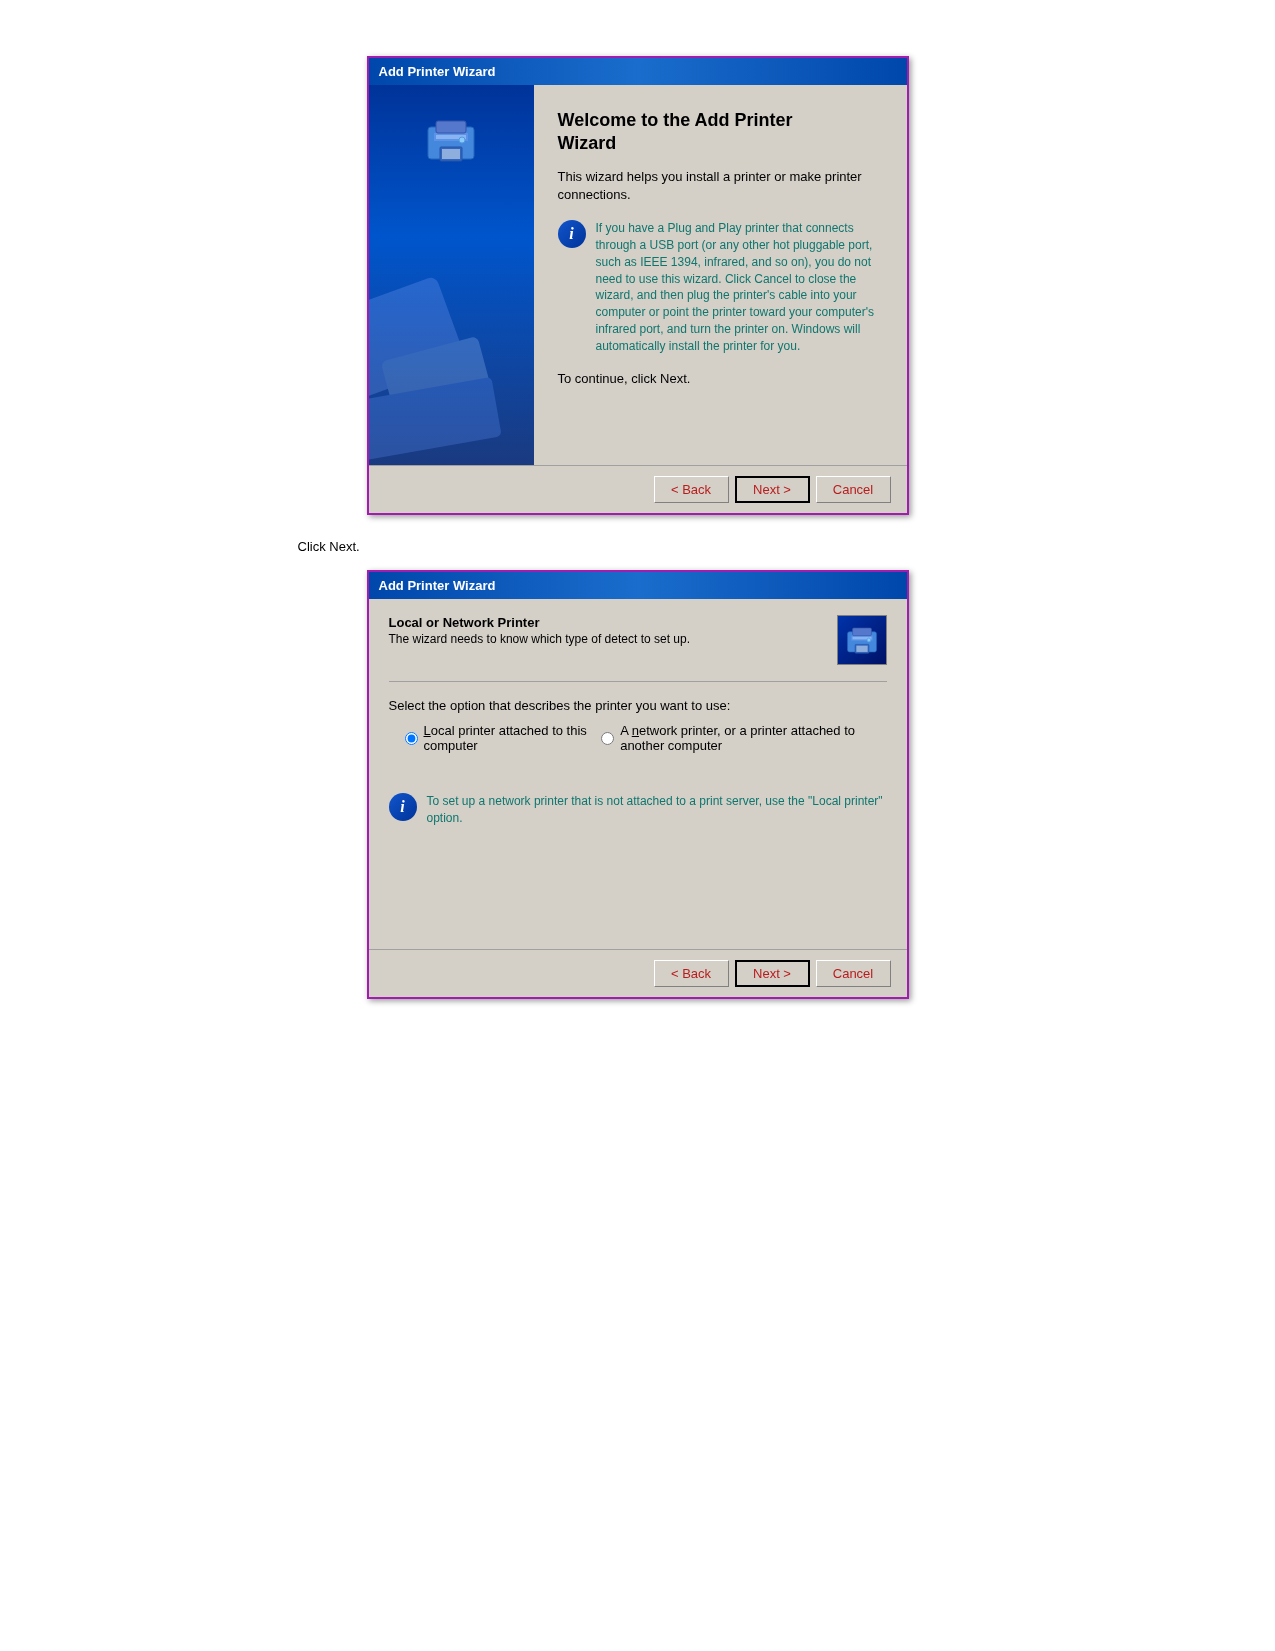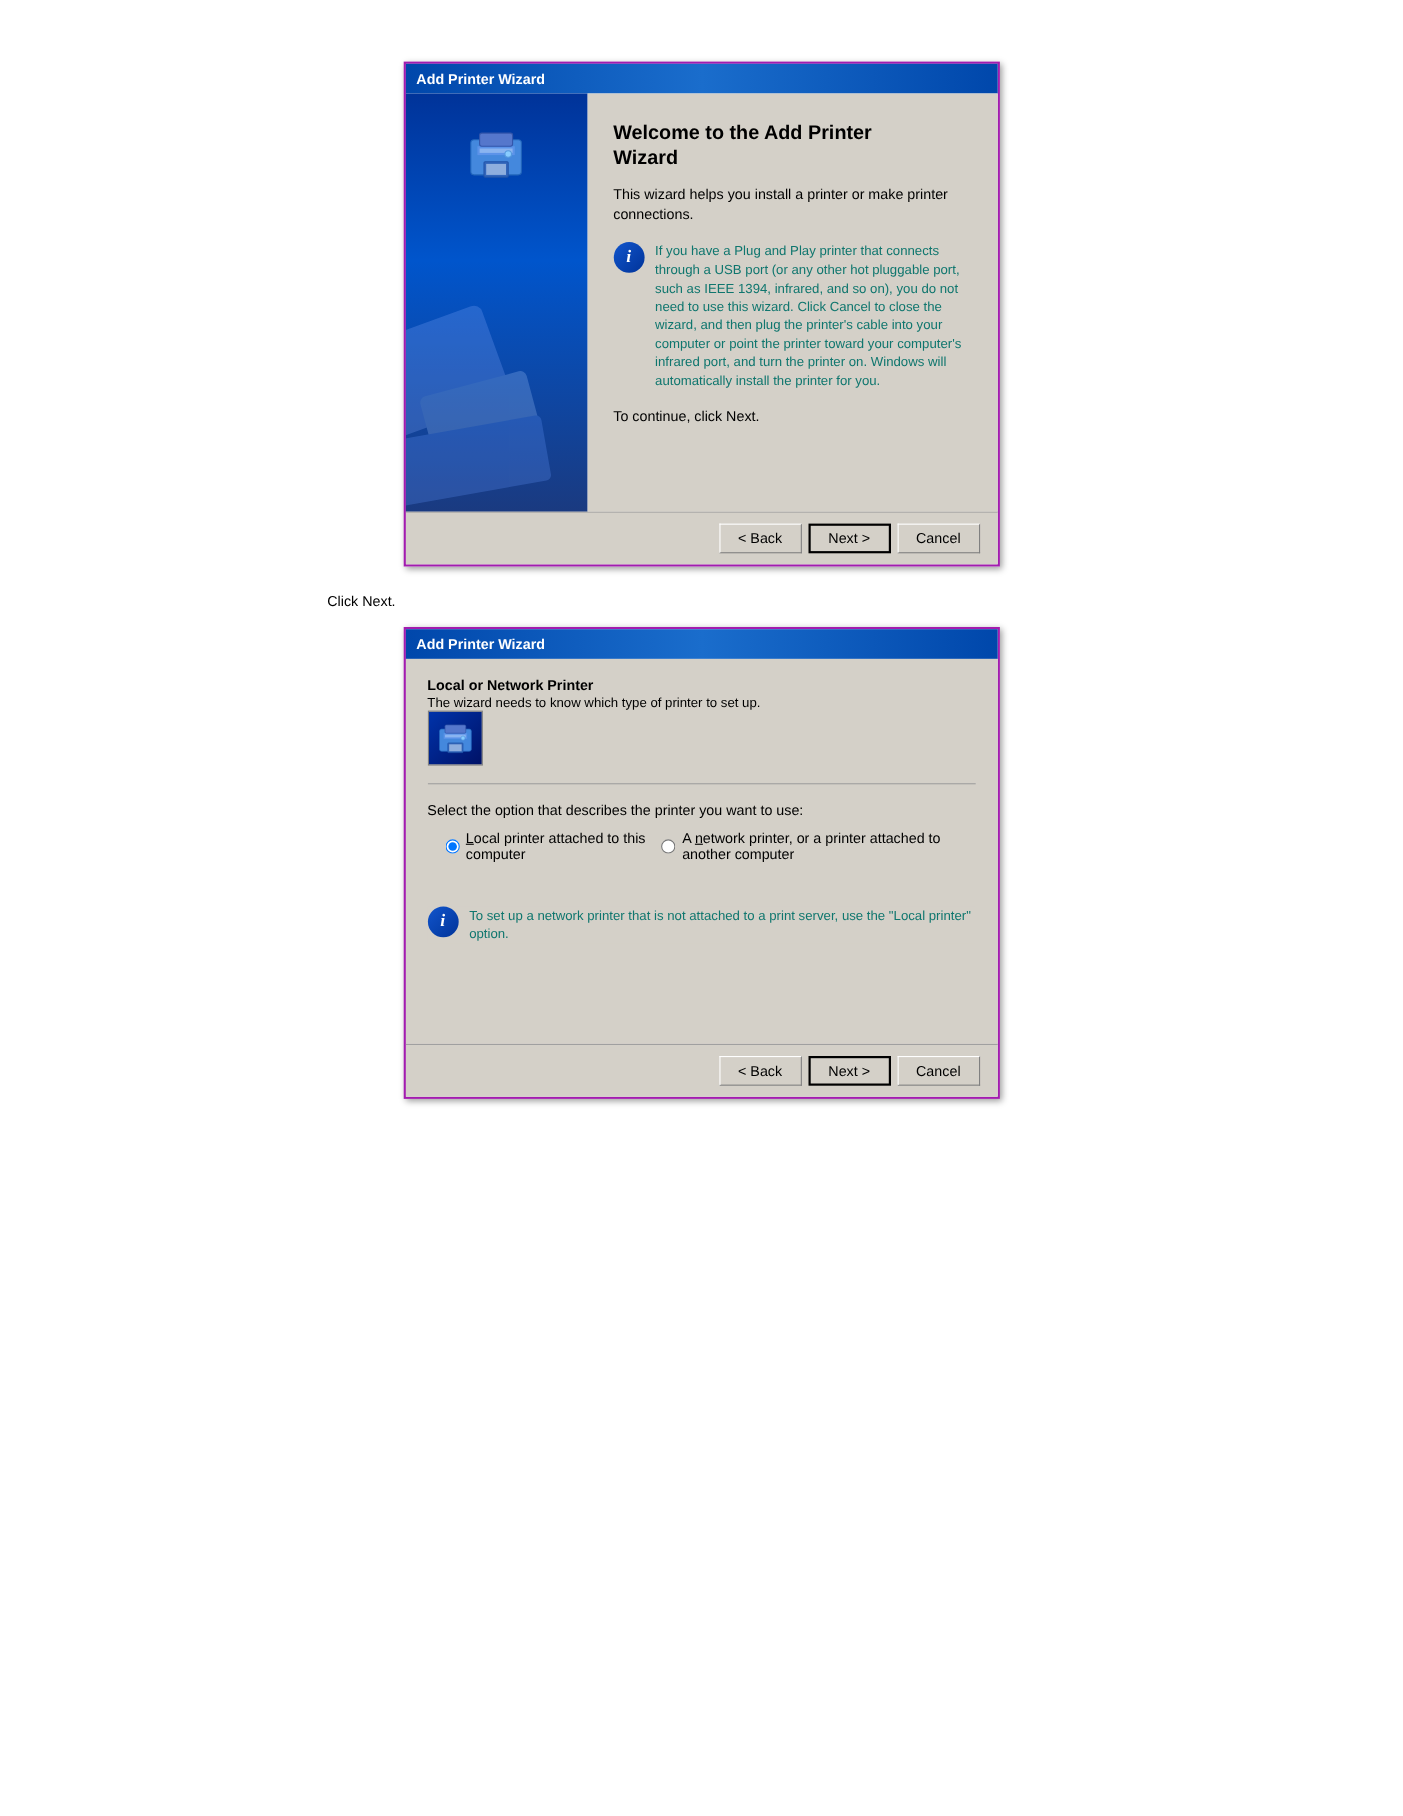--- a/index.html
+++ b/index.html
@@ -98,42 +98,41 @@
     .wizard-btn {
       min-width: 75px;
       padding: 4px 12px;
       font-family: 'Tahoma', 'Arial', sans-serif;
       font-size: 13px;
       background: #d4d0c8;
       border: 1px solid #808080;
       border-top-color: #ffffff;
       border-left-color: #ffffff;
       cursor: pointer;
-      color: #000000;
+      color: #b91c1c;
     }
 
     .wizard-btn-next {
       border: 2px solid #000000;
       background: #d4d0c8;
       font-weight: normal;
     }
 
     
     .wizard-body-step {
       padding: 16px 20px 16px 20px;
       background: #d4d0c8;
       min-height: 350px;
     }
 
     .step-header {
       display: flex;
       justify-content: space-between;
       align-items: flex-start;
       margin-bottom: 16px;
-      flex-direction: column;
     }
 
     .step-header-text h3 {
       font-size: 13px;
       font-weight: bold;
       margin-bottom: 2px;
     }
 
     .step-header-text p {
       font-size: 12px;
@@ -271,21 +270,21 @@
 
 <div class="wizard-window">
   <div class="wizard-titlebar">
     <span>Add Printer Wizard</span>
   </div>
   <div class="wizard-body-step">
 
     <div class="step-header">
       <div class="step-header-text">
         <h3>Local or Network Printer</h3>
-        <p>The wizard needs to know which type of printer to set up.</p>
+        <p>The wizard needs to know which type of detect to set up.</p>
       </div>
       <div class="step-header-icon">
         <svg width="44" height="44" viewBox="0 0 70 70">
           <rect x="12" y="22" width="46" height="32" rx="3" fill="#4488dd" stroke="#2266bb" stroke-width="1"></rect>
           <rect x="18" y="28" width="34" height="8" fill="#6699ee" opacity="0.7"></rect>
           <rect x="20" y="30" width="30" height="4" fill="#8ab4f0"></rect>
           <rect x="20" y="16" width="30" height="12" rx="2" fill="#5577cc" stroke="#3355aa" stroke-width="1"></rect>
           <rect x="24" y="42" width="22" height="14" rx="1" fill="#3366bb" stroke="#2255aa" stroke-width="1"></rect>
           <rect x="26" y="44" width="18" height="10" fill="#ccddf5" opacity="0.6"></rect>
           <circle cx="46" cy="35" r="3" fill="#88ccff" stroke="#5599dd" stroke-width="1"></circle>

